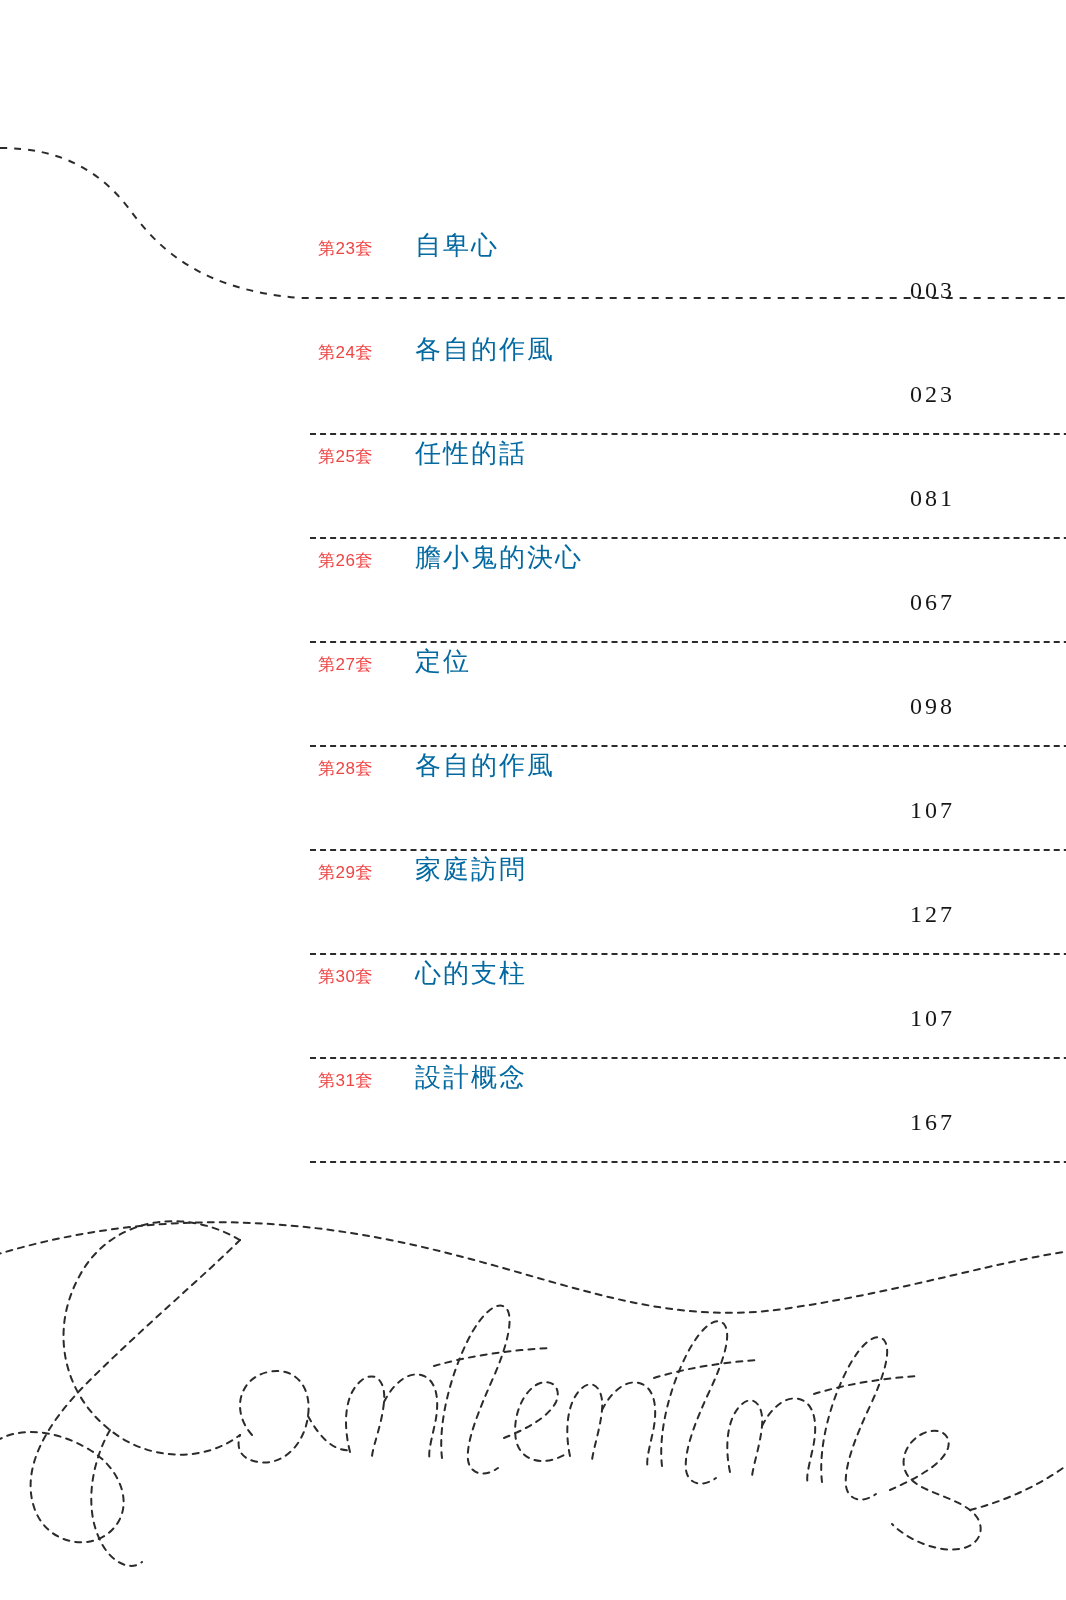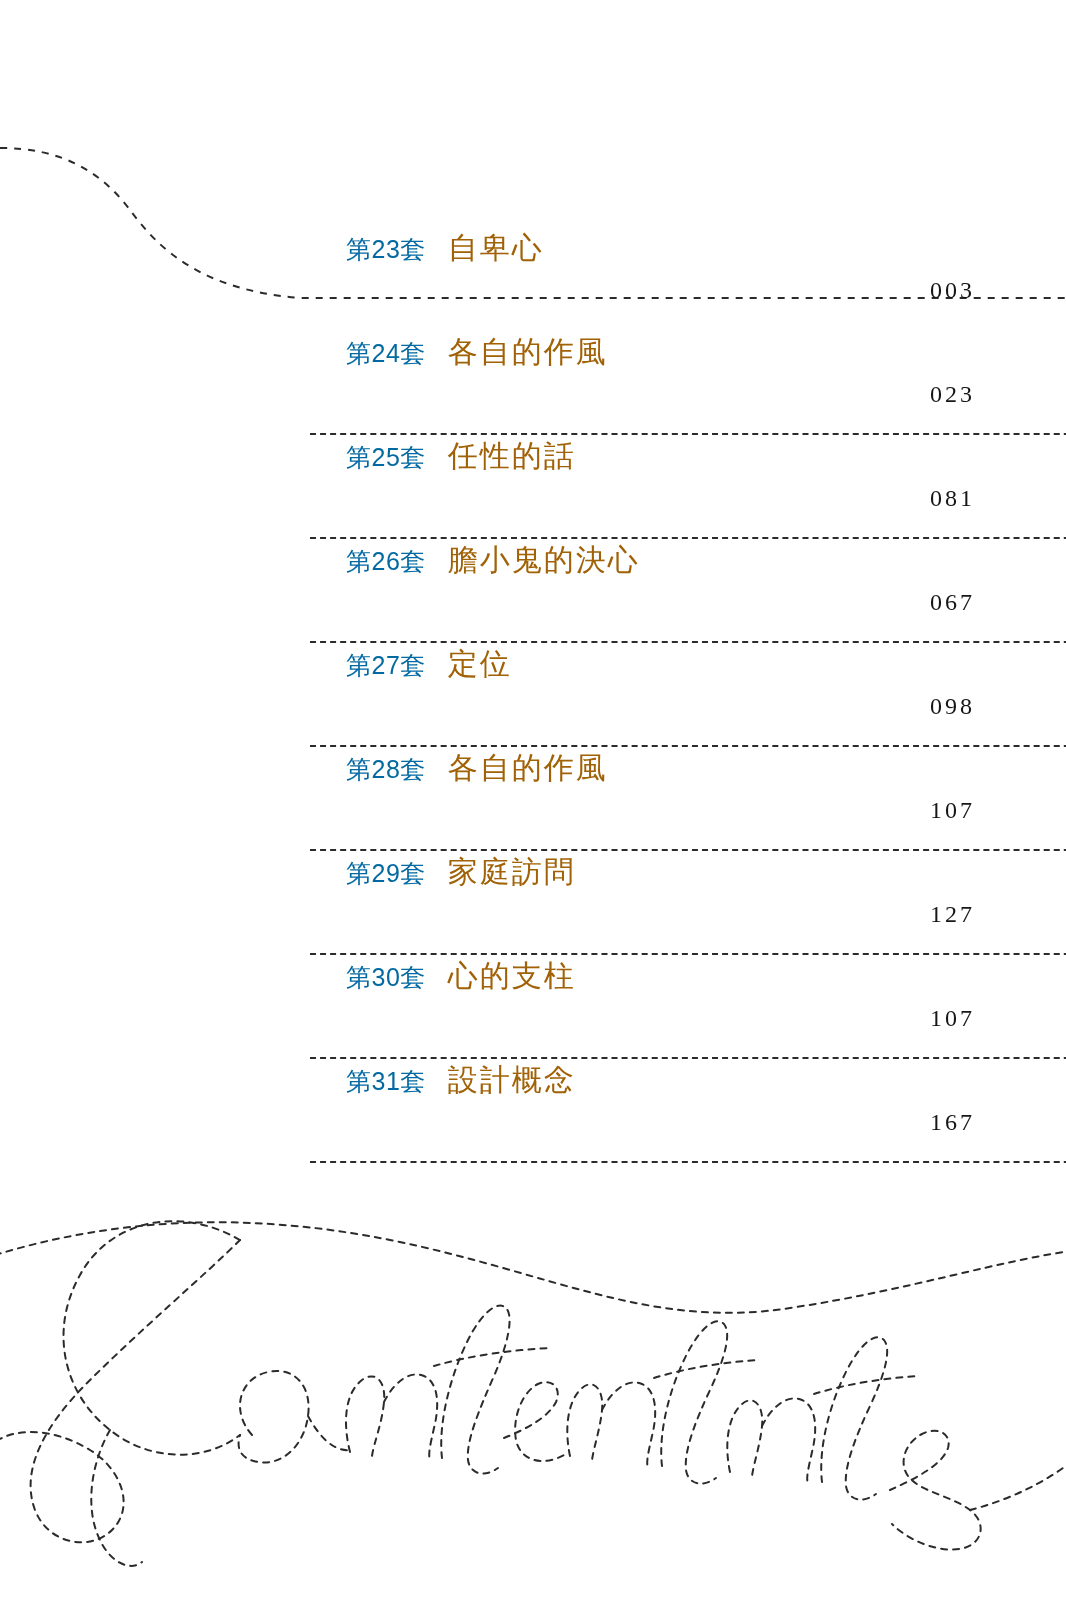--- a/index.html
+++ b/index.html
@@ -46,39 +46,38 @@
 
   .toc-row .row-inner {
     display: flex;
     align-items: baseline;
     height: 104px;
     padding-left: 8px;
   }
 
   .chapter-no {
     font-family: "Liberation Sans", sans-serif;
-    font-size: 25px;
+    font-size: 17px;
     letter-spacing: 0.5px;
-    color: #0369a1;
+    color: #ef4444;
     white-space: nowrap;
-    margin-left: 28px;
   }
 
   .chapter-title {
     font-family: "Liberation Sans", sans-serif;
-    font-size: 30px;
+    font-size: 26px;
     letter-spacing: 2px;
-    color: #a16207;
-    margin-left: 22px;
+    color: #0369a1;
+    margin-left: 42px;
     white-space: nowrap;
   }
 
   .page-no {
     position: absolute;
-    left: 620px;
+    left: 600px;
     bottom: 28px;
     font-family: "Liberation Serif", serif;
     font-size: 24px;
     letter-spacing: 3px;
     color: #161616;
   }
 
   .dash-rule {
     position: absolute;
     left: 0;

